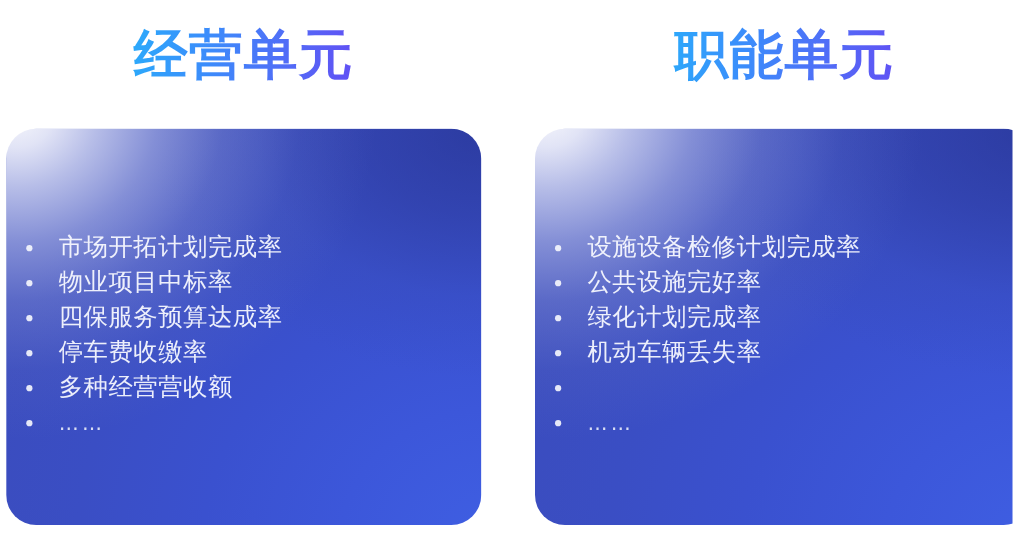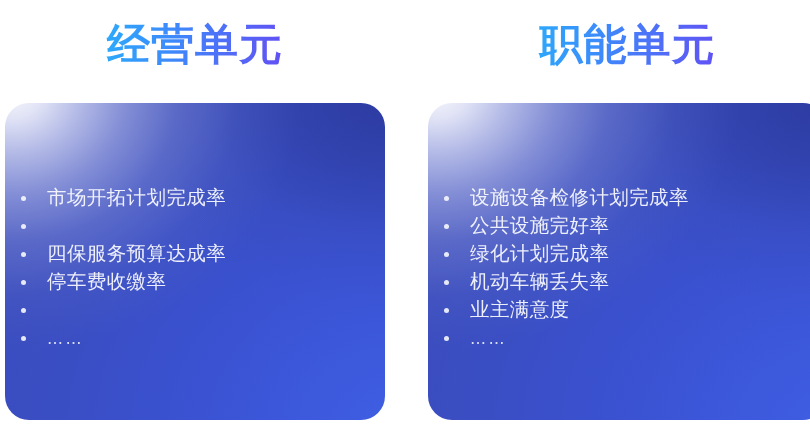--- a/index.html
+++ b/index.html
@@ -153,34 +153,36 @@
     <div class="card">
       <ul class="metric-list">
 
         <li class="metric-item">
           <span class="bullet-dot"></span>
           <span class="metric-label">市场开拓计划完成率</span>
         </li>
 
         <li class="metric-item">
           <span class="bullet-dot"></span>
+          <span class="metric-label">物业项目中标率</span>
         </li>
 
         <li class="metric-item">
           <span class="bullet-dot"></span>
           <span class="metric-label">四保服务预算达成率</span>
         </li>
 
         <li class="metric-item">
           <span class="bullet-dot"></span>
           <span class="metric-label">停车费收缴率</span>
         </li>
 
         <li class="metric-item">
           <span class="bullet-dot"></span>
+          <span class="metric-label">多种经营营收额</span>
         </li>
 
         <li class="metric-item ellipsis">
           <span class="bullet-dot"></span>
           <span class="metric-label">……</span>
         </li>
 
       </ul>
     </div>
   </div>
@@ -207,21 +209,20 @@
           <span class="metric-label">绿化计划完成率</span>
         </li>
 
         <li class="metric-item">
           <span class="bullet-dot"></span>
           <span class="metric-label">机动车辆丢失率</span>
         </li>
 
         <li class="metric-item">
           <span class="bullet-dot"></span>
-          <span class="metric-label">业主满意度</span>
         </li>
 
         <li class="metric-item ellipsis">
           <span class="bullet-dot"></span>
           <span class="metric-label">……</span>
         </li>
 
       </ul>
     </div>
   </div>

